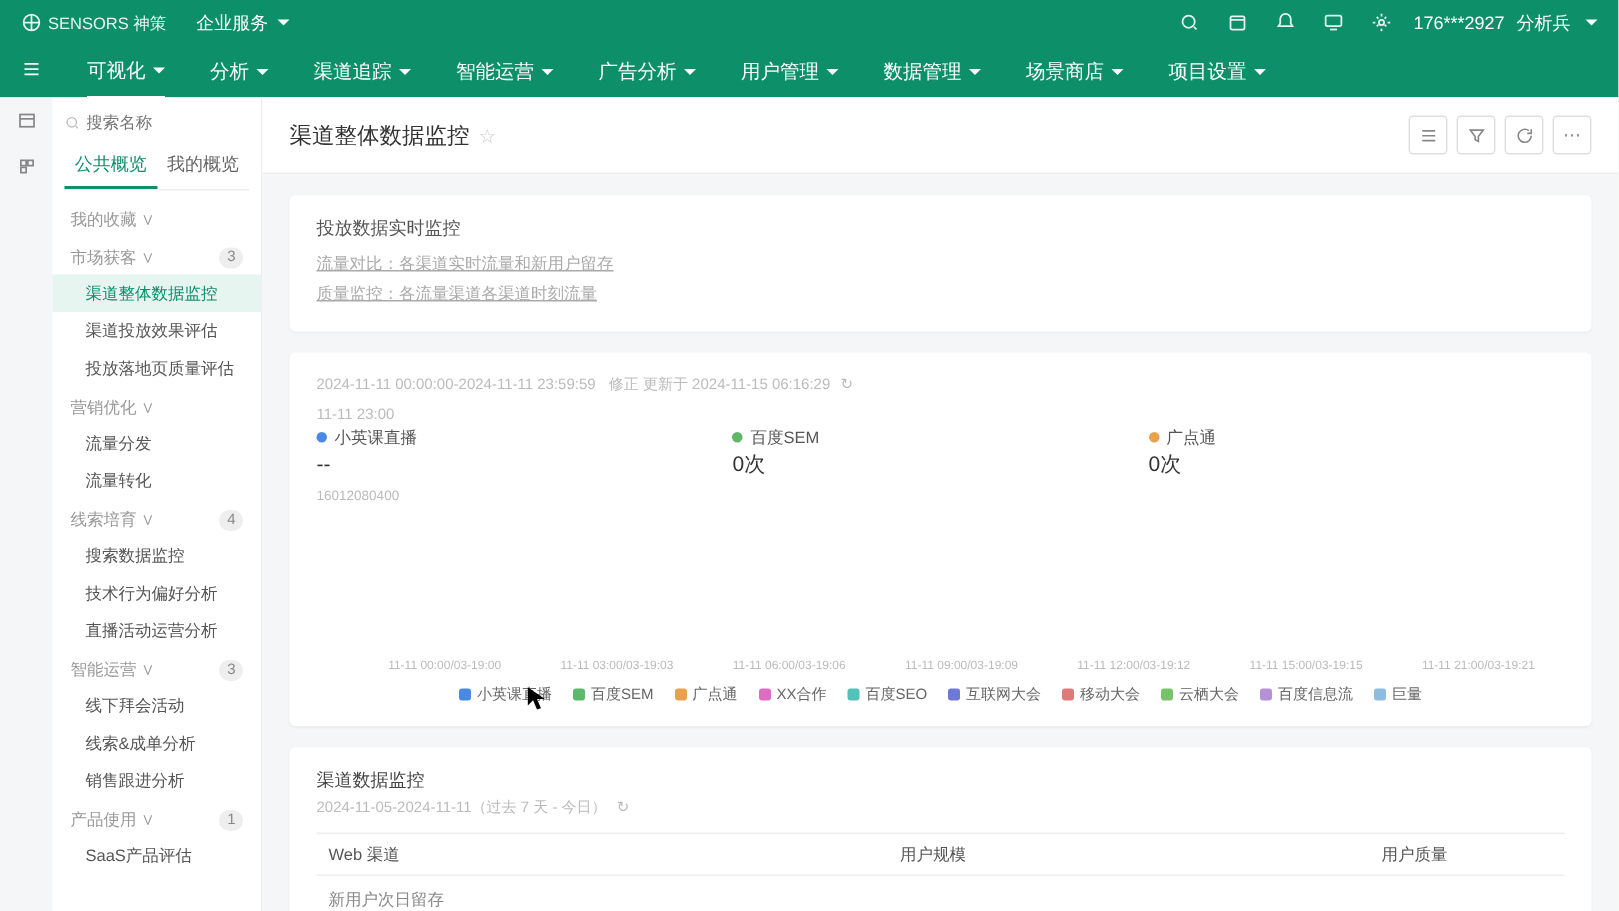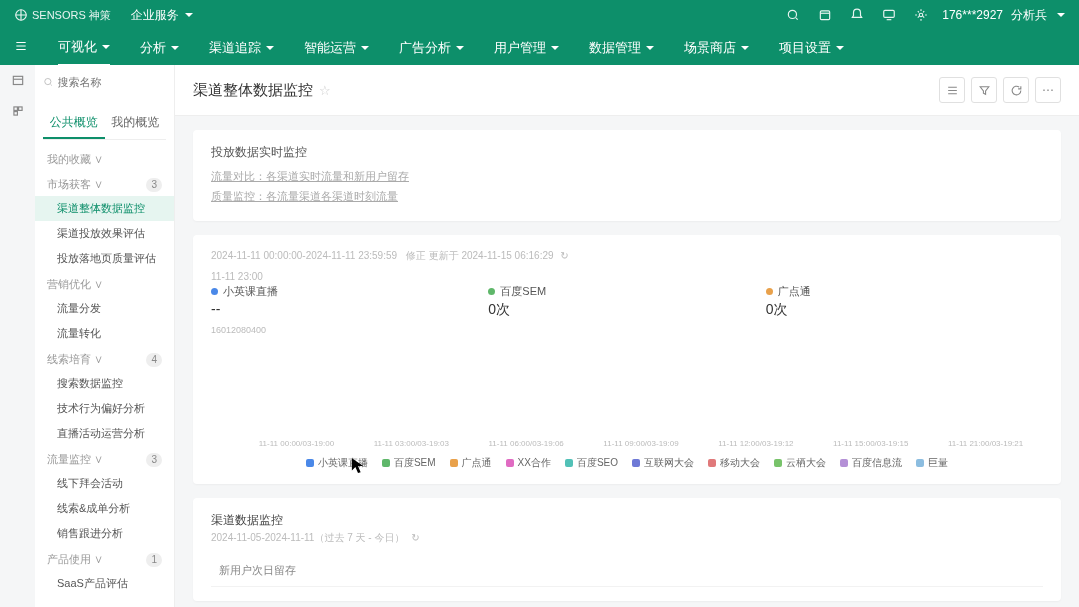--- a/index.html
+++ b/index.html
@@ -18,21 +18,21 @@
 .nav-bar .nav-item { display: flex; align-items: center; gap: 3px; cursor: pointer; padding: 8px 0; }
 .nav-bar .nav-item.active { border-bottom: 2px solid #fff; }
 .nav-bar .hamburger { cursor: pointer; }
 
 .body-wrap { display: flex; background: #fff; }
 .rail { width: 35px; background: #f5f6f7; padding-top: 6px; display: flex; flex-direction: column; align-items: center; gap: 10px; }
 .rail .rail-item { width: 24px; height: 20px; display: flex; align-items: center; justify-content: center; color: #888; cursor: pointer; border-radius: 3px; }
 .rail .rail-item svg { width: 14px; height: 14px; }
 
 .sidebar { width: 140px; background: #fff; border-right: 1px solid #eee; padding: 6px 0 20px; }
-.sidebar .search-box { margin: 0 8px 15px; height: 22px; display: flex; align-items: center; gap: 4px; color: #bbb; border-bottom: 1px solid transparent; }
+.sidebar .search-box { margin: 0 8px 2px; height: 22px; display: flex; align-items: center; gap: 4px; color: #bbb; border-bottom: 1px solid transparent; }
 .sidebar .search-box input { border: none; outline: none; width: 100%; font-size: 11px; color: #555; }
 .sidebar .tabs { display: flex; border-bottom: 1px solid #eee; margin: 0 8px 6px; }
 .sidebar .tabs .tab { flex: 1; text-align: center; padding: 6px 0; font-size: 12px; cursor: pointer; color: #666; }
 .sidebar .tabs .tab.active { color: #0d8f6a; border-bottom: 2px solid #0d8f6a; font-weight: 500; }
 .sidebar .group-hd { padding: 6px 12px 4px; font-size: 11px; color: #999; display: flex; align-items: center; justify-content: space-between; cursor: pointer; }
 .sidebar .group-hd .badge { background: #eee; color: #888; font-size: 10px; border-radius: 8px; padding: 0 5px; line-height: 14px; }
 .sidebar .tree-item { padding: 5px 12px 5px 22px; font-size: 11px; color: #555; cursor: pointer; display: flex; align-items: center; justify-content: space-between; }
 .sidebar .tree-item.active { background: #e6f5f0; color: #0d8f6a; }
 
 .main { flex: 1; background: #f5f6f7; display: flex; flex-direction: column; min-width: 0; }
@@ -239,21 +239,21 @@
         <div class="tree-item">
           <span>搜索数据监控</span>
         </div>
         <div class="tree-item">
           <span>技术行为偏好分析</span>
         </div>
         <div class="tree-item">
           <span>直播活动运营分析</span>
         </div>
         <div class="group-hd">
-          <span>流量监控 ∨</span>
+          <span>智能运营 ∨</span>
           <span class="badge">3</span>
         </div>
         <div class="tree-item">
           <span>线下拜会活动</span>
         </div>
         <div class="tree-item">
           <span>线索&amp;成单分析</span>
         </div>
         <div class="tree-item">
           <span>销售跟进分析</span>
@@ -901,20 +901,25 @@
           <path d="M1 1 L1 15 L5 11 L8 18 L11 17 L8 10 L14 10 Z" fill="#000"></path>
         </svg>
       </div>
 
       <div class="card tbl-card">
         <div class="tbl-title">渠道数据监控</div>
         <div class="tbl-sub">
           <span>2024-11-05-2024-11-11（过去 7 天 - 今日）</span>
           <span style="color:#bbb;margin-left:4px;cursor:pointer">↻</span>
         </div>
+        <div class="tbl-group-row">
+          <div class="cell g1">Web 渠道</div>
+          <div class="cell g2">用户规模</div>
+          <div class="cell g3">用户质量</div>
+        </div>
         <div class="tbl-head-row" id="tbl-head">
             <div class="th col-e">新用户次日留存 </div>
           </div>
 
       </div>
     </div>
   </div>
 </div>
 
 </body></html>

